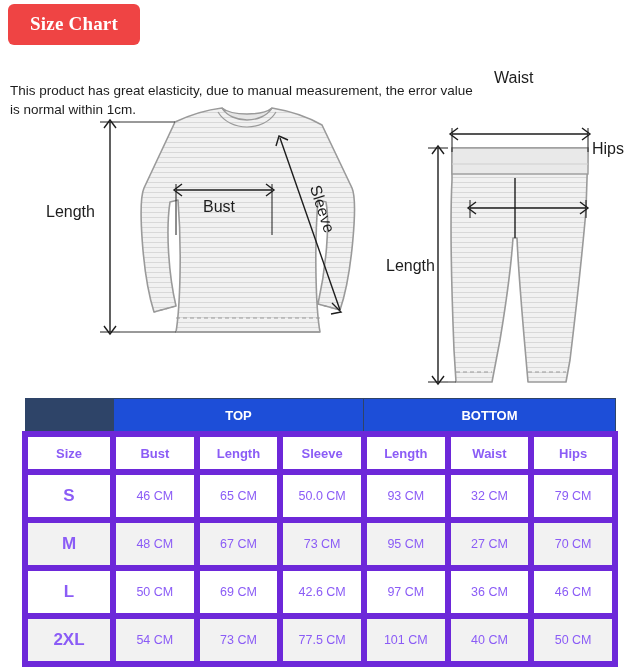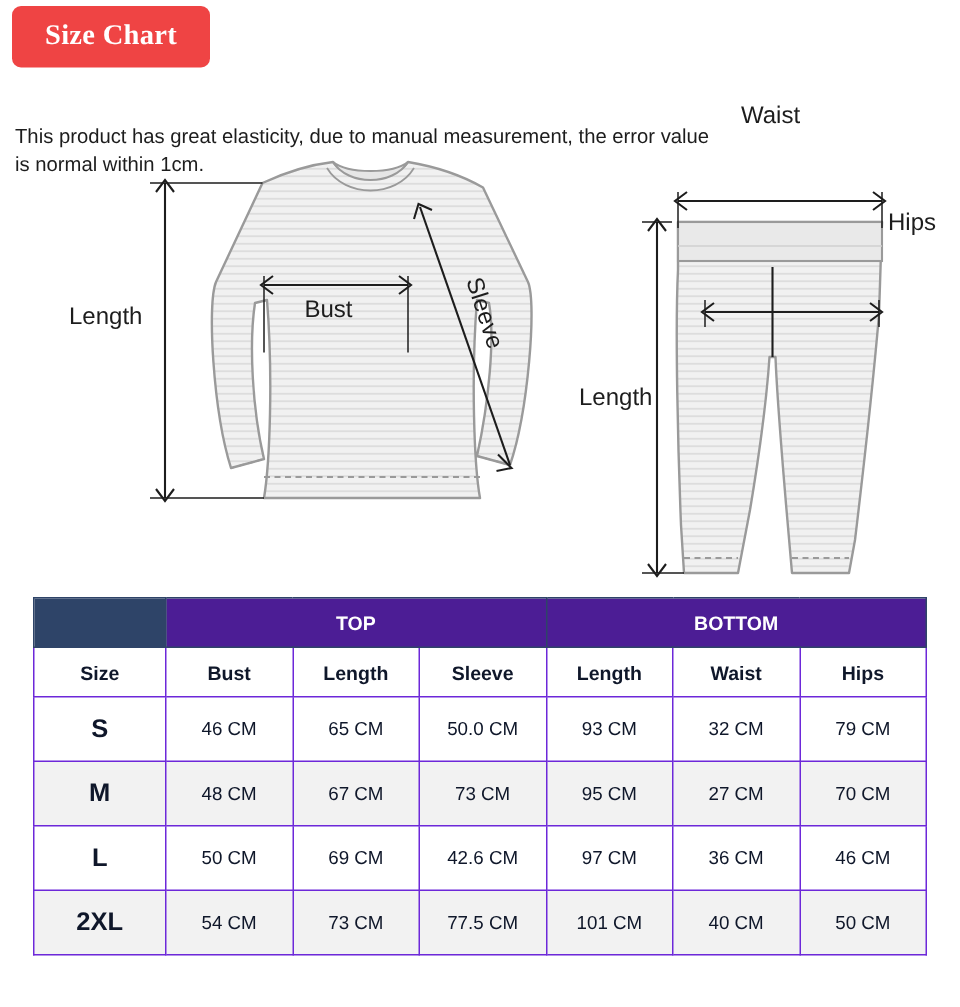--- a/index.html
+++ b/index.html
@@ -57,27 +57,27 @@
     left: 22px;
     top: 398px;
     width: 596px;
   }
   table {
     border-collapse: collapse;
     width: 596px;
     table-layout: fixed;
   }
   th, td {
-    border: 1px solid #6d28d9;
+    border: 6px solid #6d28d9;
     text-align: center;
     font-size: 12.5px;
-    color: #0f172a;
+    color: #8b5cf6;
   }
   thead tr.group th {
-    background: #4c1d95;
+    background: #1d4ed8;
     color: #ffffff;
     font-size: 13px;
     font-weight: bold;
     height: 30px;
     border: 1px solid #2e4468;
   }
   thead tr.group th.blank {
     background: #2e4468;
   }
   thead tr.sub th {

